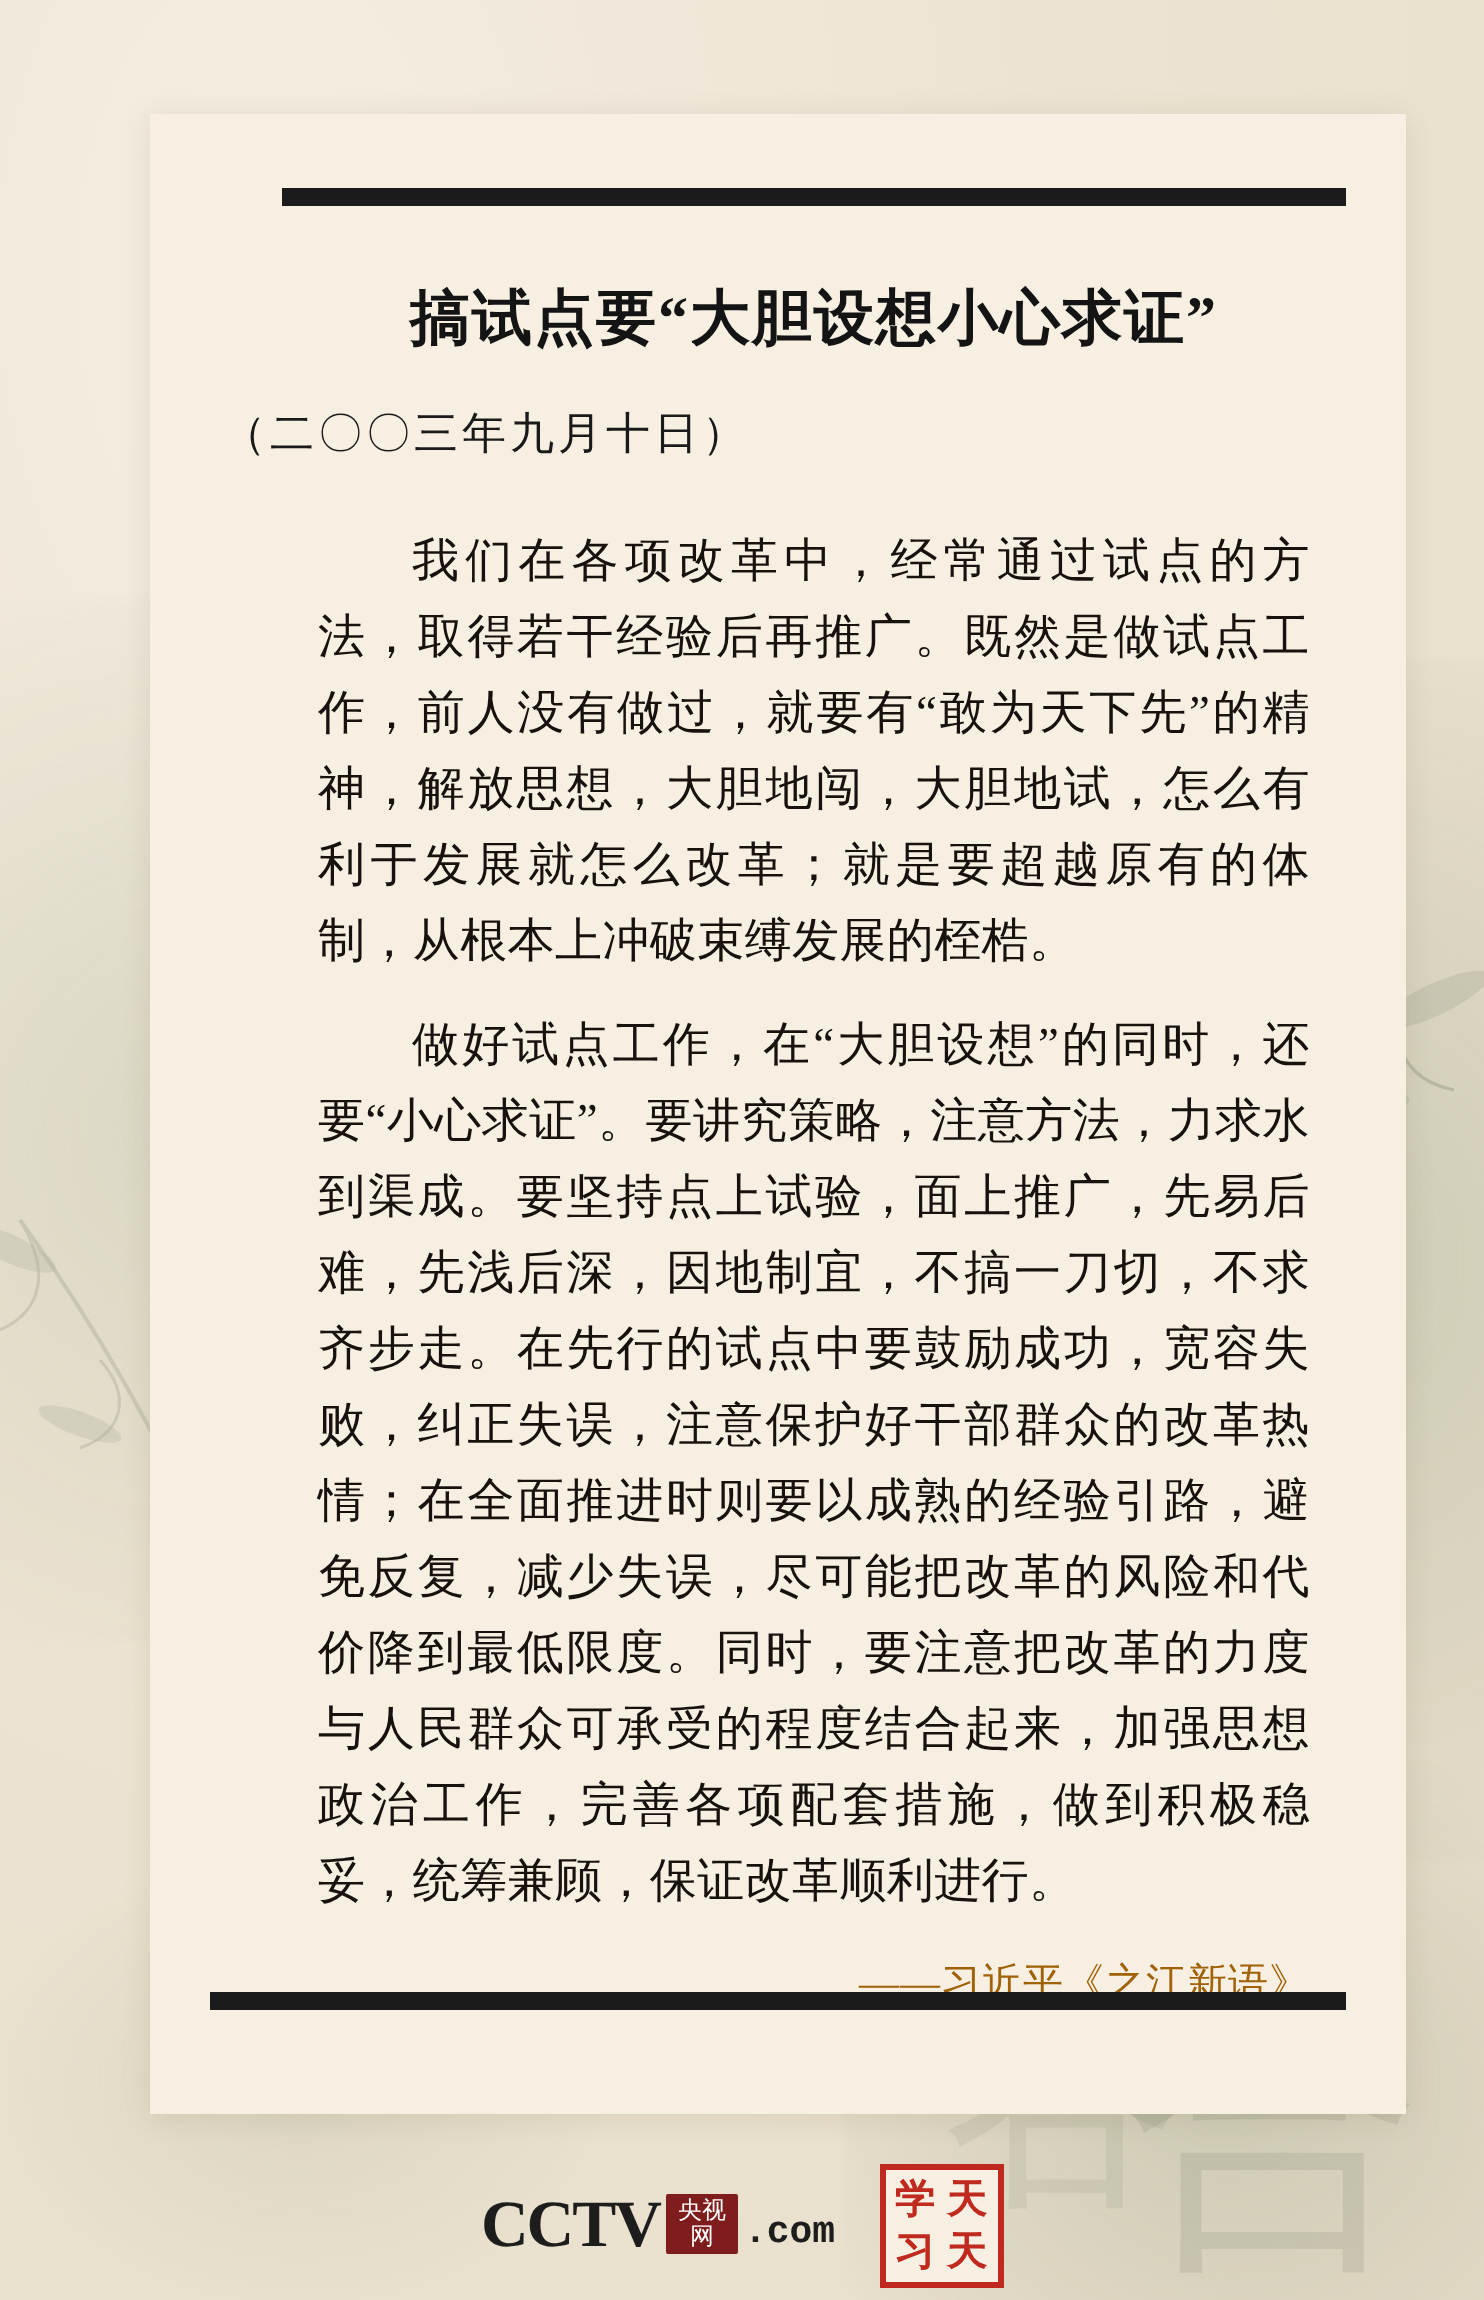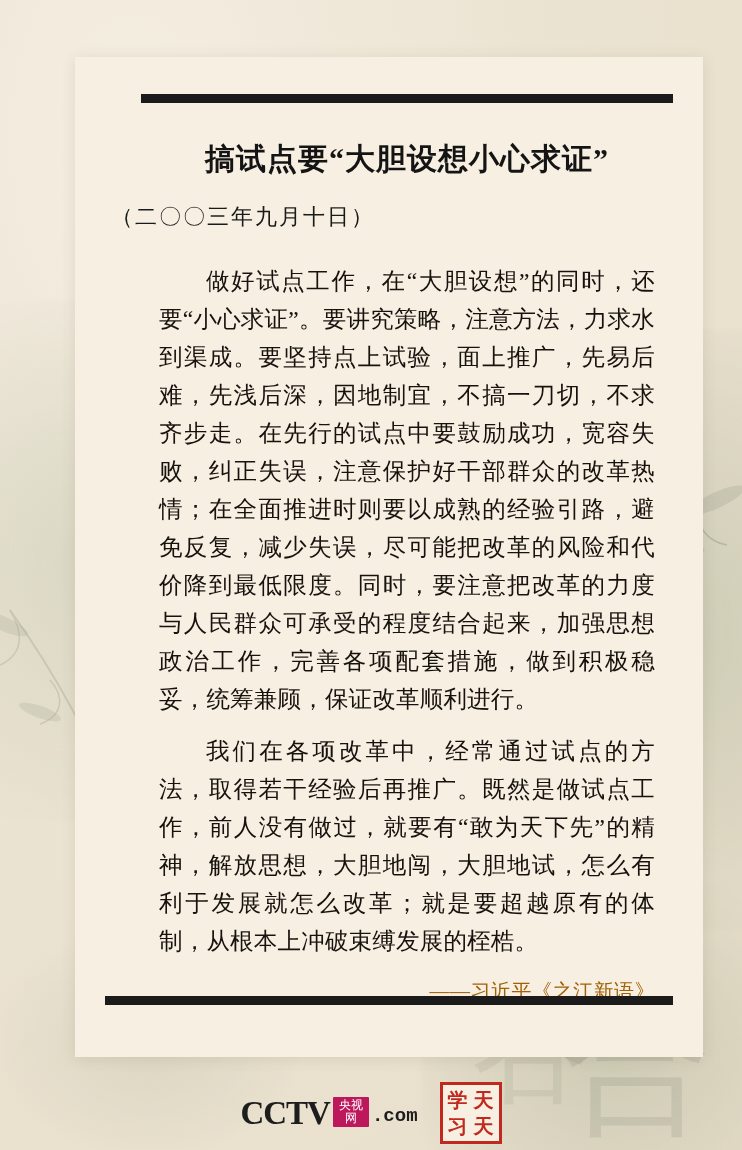--- a/index.html
+++ b/index.html
@@ -157,21 +157,21 @@
   }
   .cctv-mark {
     font-family: "Liberation Serif", serif;
     font-weight: bold;
     font-size: 33px;
     letter-spacing: -1px;
     color: #1d1d1d;
     line-height: 1;
   }
   .cctv-cn {
-    background: #be185d;
+    background: #7f1d1d;
     color: #fff;
     font-family: "Liberation Sans", sans-serif;
     font-size: 12px;
     line-height: 13px;
     padding: 2px 3px;
     letter-spacing: 0;
     border-radius: 1px;
     margin-bottom: 3px;
     text-align: center;
     width: 30px;
@@ -242,22 +242,22 @@
 <div class="bg-ghost-char2">谷</div>
 
 <div class="card">
 
   <div class="rule rule-top"></div>
 
   <h1 class="doc-title">搞试点要“大胆设想小心求证”</h1>
   <div class="doc-date">（二〇〇三年九月十日）</div>
 
   <div class="body-text">
+    <p>我们在各项改革中，经常通过试点的方法，取得若干经验后再推广。既然是做试点工作，前人没有做过，就要有“敢为天下先”的精神，解放思想，大胆地闯，大胆地试，怎么有利于发展就怎么改革；就是要超越原有的体制，从根本上冲破束缚发展的桎梏。</p>
     <p>做好试点工作，在“大胆设想”的同时，还要“小心求证”。要讲究策略，注意方法，力求水到渠成。要坚持点上试验，面上推广，先易后难，先浅后深，因地制宜，不搞一刀切，不求齐步走。在先行的试点中要鼓励成功，宽容失败，纠正失误，注意保护好干部群众的改革热情；在全面推进时则要以成熟的经验引路，避免反复，减少失误，尽可能把改革的风险和代价降到最低限度。同时，要注意把改革的力度与人民群众可承受的程度结合起来，加强思想政治工作，完善各项配套措施，做到积极稳妥，统筹兼顾，保证改革顺利进行。</p>
-    <p>我们在各项改革中，经常通过试点的方法，取得若干经验后再推广。既然是做试点工作，前人没有做过，就要有“敢为天下先”的精神，解放思想，大胆地闯，大胆地试，怎么有利于发展就怎么改革；就是要超越原有的体制，从根本上冲破束缚发展的桎梏。</p>
   </div>
 
   <div class="attribution">——习近平《之江新语》</div>
 
   <div class="rule rule-bottom" style="position:absolute; left:0; right:0; bottom:52px; margin:0 30px;"></div>
 </div>
 
 <div class="footer">
 
   <div class="cctv-logo">

